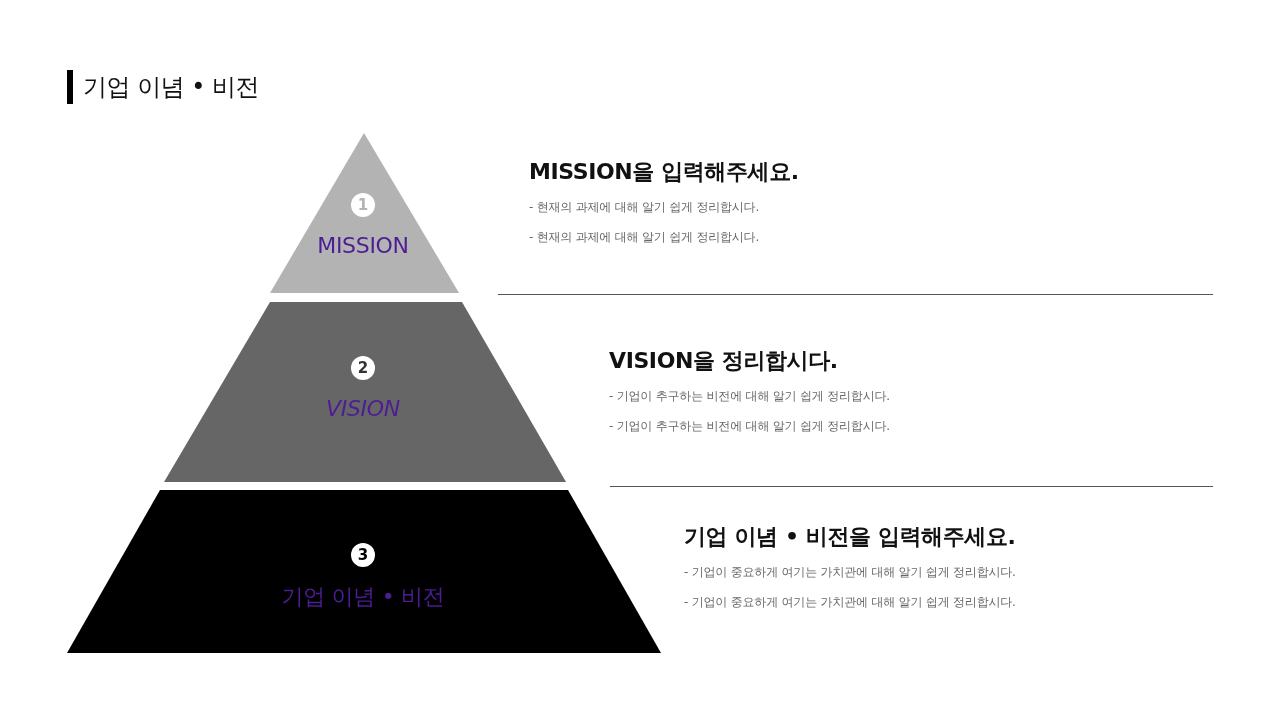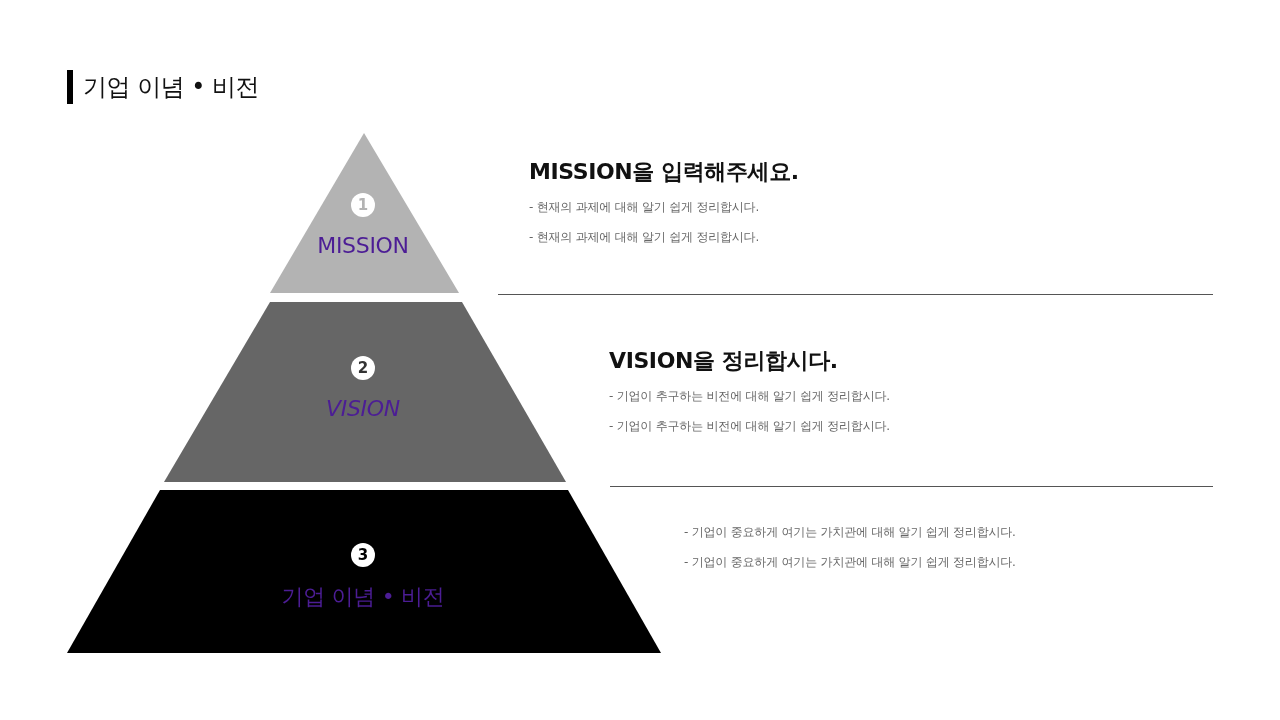--- a/index.html
+++ b/index.html
@@ -127,15 +127,16 @@
 
 <div class="desc" style="left:609px; top:346px;">
   <div class="desc-heading">VISION을 정리합시다.</div>
   <div class="desc-line">- 기업이 추구하는 비전에 대해 알기 쉽게 정리합시다.</div>
   <div class="desc-line">- 기업이 추구하는 비전에 대해 알기 쉽게 정리합시다.</div>
 </div>
 
 <div class="sep" style="left:610px; top:486px; width:603px;"></div>
 
 <div class="desc" style="left:684px; top:522px;">
+  <div class="desc-heading">기업 이념 • 비전을 입력해주세요.</div>
   <div class="desc-line">- 기업이 중요하게 여기는 가치관에 대해 알기 쉽게 정리합시다.</div>
   <div class="desc-line">- 기업이 중요하게 여기는 가치관에 대해 알기 쉽게 정리합시다.</div>
 </div>
 
 </body></html>

